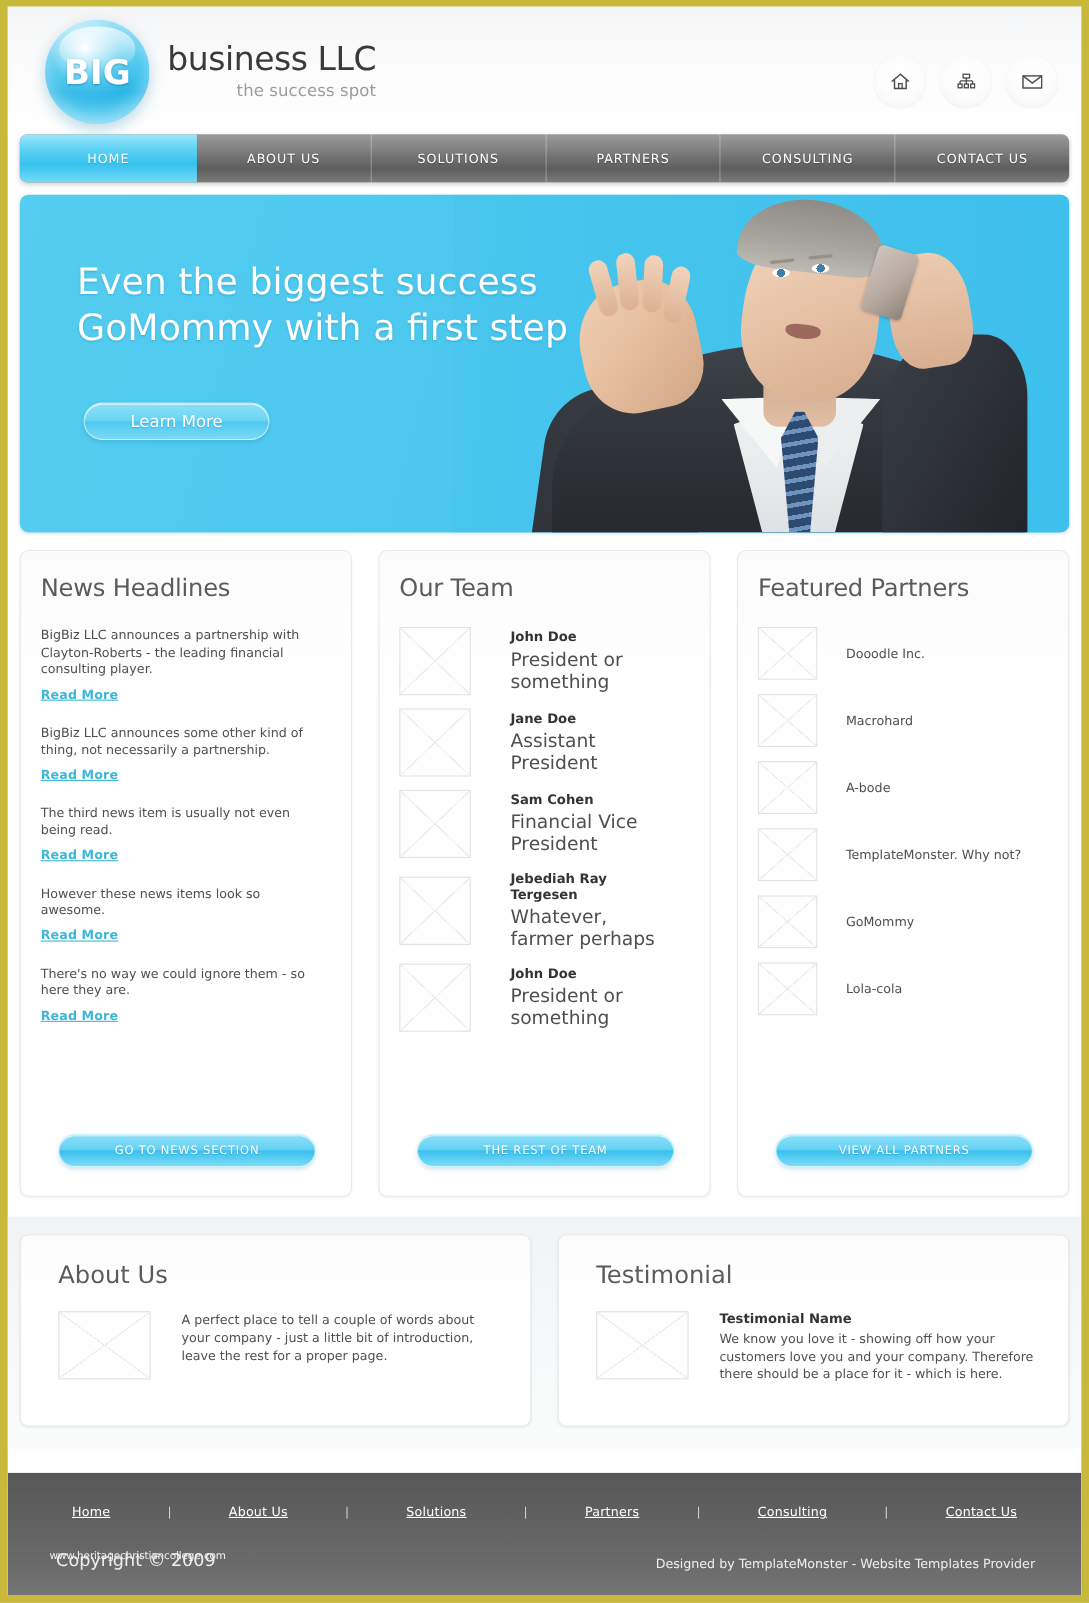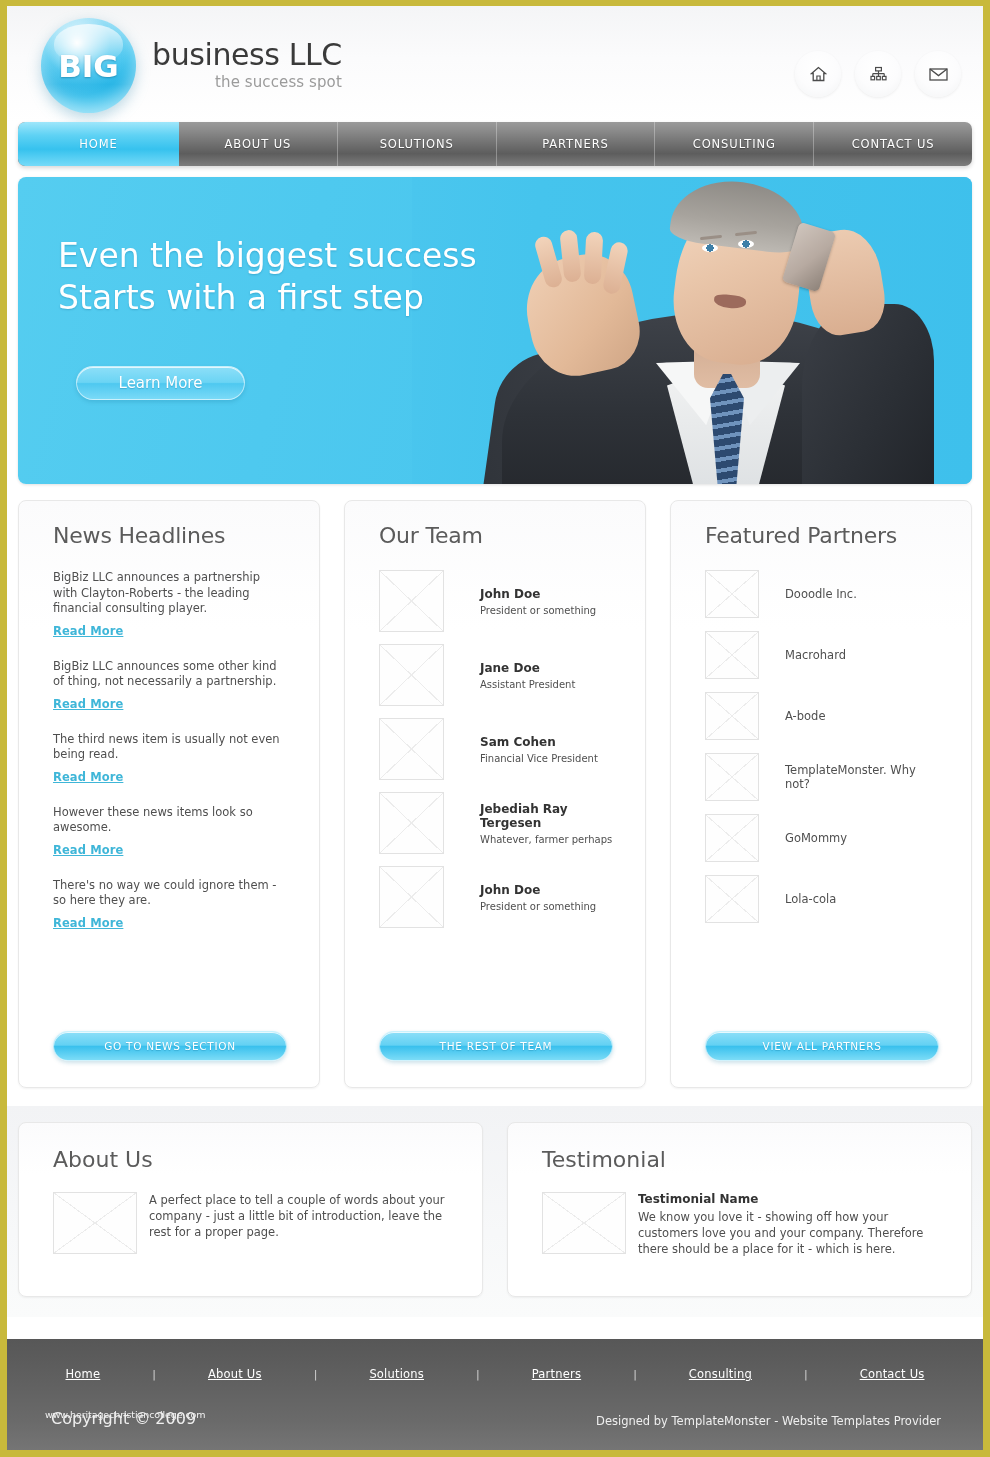--- a/index.html
+++ b/index.html
@@ -92,21 +92,21 @@
     height: 307px; border-radius: 8px; overflow: hidden;
     background: linear-gradient(105deg, #55cdf0 0%, #4ec9ef 30%, #49c6ee 58%, #3fc1ec 100%);
     box-shadow: 0 1px 3px rgba(0,0,0,0.12);
   }
   .hero-photo {
     position: absolute; right: 0; top: 0; width: 560px; height: 100%;
     background: linear-gradient(95deg, #4ac6ee 0%, #45c4ed 22%, #3ec0ec 100%);
     overflow: hidden;
   }
   .hero-title {
-    position: absolute; left: 40px; top: 58px;
+    position: absolute; left: 52px; top: 58px;
     font-size: 33px; line-height: 42px; color: #ffffff; font-weight: normal;
     text-shadow: 0 1px 2px rgba(0,95,135,0.28); z-index: 5;
   }
   .hero-btn {
     position: absolute; left: 58px; top: 189px; z-index: 5;
     width: 169px; height: 34px; border-radius: 17px;
     background: linear-gradient(to bottom, #8ddff8 0%, #6bd4f4 48%, #4ec8f0 52%, #7adaf7 100%);
     border: 1px solid rgba(255,255,255,0.55);
     box-shadow: 0 2px 4px rgba(0,90,125,0.18), inset 0 1px 0 rgba(255,255,255,0.75);
     display: flex; align-items: center; justify-content: center;
@@ -202,21 +202,21 @@
     border-radius: 40% 48% 0 0; transform: rotate(8deg);
   }
 
   
   .cols { display: flex; gap: 24px; padding: 16px 11px 0 11px; }
   .panel {
     flex: 1;
     background: linear-gradient(to bottom, #fbfbfc 0%, #ffffff 22%, #ffffff 100%);
     border: 1px solid #e8e8e8; border-radius: 8px;
     box-shadow: 0 1px 2px rgba(0,0,0,0.05);
-    padding: 22px 32px 26px 34px;
+    padding: 22px 32px 26px 18px;
     min-height: 588px;
     position: relative;
   }
   .panel h2 {
     font-size: 22px; font-weight: normal; color: #5b5b5b;
     letter-spacing: -0.2px; margin-bottom: 22px;
   }
   .news-item { margin-bottom: 20px; }
   .news-item p {
     font-size: 11.5px; color: #4f4f4f; line-height: 15.5px; margin-bottom: 3px;
@@ -234,21 +234,21 @@
     content: ""; position: absolute; left: 0; top: 0; width: 100%; height: 100%;
     background: linear-gradient(to bottom right, transparent calc(50% - 0.5px), #ececec calc(50% - 0.5px), #ececec calc(50% + 0.5px), transparent calc(50% + 0.5px));
   }
   .ph-box::after {
     background: linear-gradient(to top right, transparent calc(50% - 0.5px), #ececec calc(50% - 0.5px), #ececec calc(50% + 0.5px), transparent calc(50% + 0.5px));
   }
 
   .team-row { display: flex; align-items: center; margin-bottom: 12px; gap: 36px; }
   .team-row .ph-box { width: 65px; height: 62px; }
   .team-name { font-size: 12px; font-weight: bold; color: #333333; margin-bottom: 4px; }
-  .team-role { font-size: 10px; color: #4f4f4f; }
+  .team-role { font-size: 17px; color: #4f4f4f; }
 
   .partner-row { display: flex; align-items: center; margin-bottom: 13px; gap: 26px; }
   .partner-row .ph-box { width: 54px; height: 48px; }
   .partner-name { font-size: 11.5px; color: #4f4f4f; }
 
   .cta-btn {
     display: block; width: 100%; height: 30px; margin-top: 16px;
     border-radius: 15px; border: 1px solid rgba(255,255,255,0.6);
     background: linear-gradient(to bottom, #8ddff8 0%, #63d1f3 47%, #39c0ed 51%, #7cdcf7 100%);
     box-shadow: 0 2px 4px rgba(0,110,150,0.20), inset 0 1px 0 rgba(255,255,255,0.8);
@@ -266,21 +266,21 @@
     flex: 1;
     background: linear-gradient(to bottom, #fbfbfc 0%, #ffffff 30%, #ffffff 100%);
     border: 1px solid #e8e8e8; border-radius: 8px;
     box-shadow: 0 1px 2px rgba(0,0,0,0.05);
     padding: 24px 30px 28px 34px;
     min-height: 175px;
   }
   .lpanel h2 {
     font-size: 22px; font-weight: normal; color: #5b5b5b; margin-bottom: 20px;
   }
-  .lrow { display: flex; gap: 12px; align-items: flex-start; }
+  .lrow { display: flex; gap: 28px; align-items: flex-start; }
   .lrow .ph-box { width: 84px; height: 62px; }
   .lrow p { font-size: 11.5px; color: #4f4f4f; line-height: 16px; }
   .ltitle { font-size: 12px; font-weight: bold; color: #333333; margin-bottom: 3px; }
 
   
   .footer {
     margin-top: 22px; height: 117px;
     background: linear-gradient(to bottom, #575757 0%, #606060 35%, #6a6a6a 70%, #777777 100%);
     position: relative;
   }
@@ -391,21 +391,21 @@
         <div class="p-phone"></div>
         <div class="p-handL"></div>
         <div class="p-fing" style="left:78px;bottom:196px;transform:rotate(-16deg);"></div>
         <div class="p-fing" style="left:100px;bottom:202px;transform:rotate(-6deg);"></div>
         <div class="p-fing" style="left:123px;bottom:200px;transform:rotate(3deg);"></div>
         <div class="p-fing" style="left:145px;bottom:190px;transform:rotate(12deg);"></div>
       </div>
     </div>
     <div class="hero-title">
       <div>Even the biggest success</div>
-      <div>Starts with a first step</div>
+      <div>GoMommy with a first step</div>
     </div>
     <div class="hero-btn">Learn More</div>
   </div>
 
   <div class="cols">
 
     <div class="panel">
       <h2>News Headlines</h2>
       <div class="news-item">
         <p>BigBiz LLC announces a partnership with Clayton-Roberts - the leading financial consulting player.</p>

